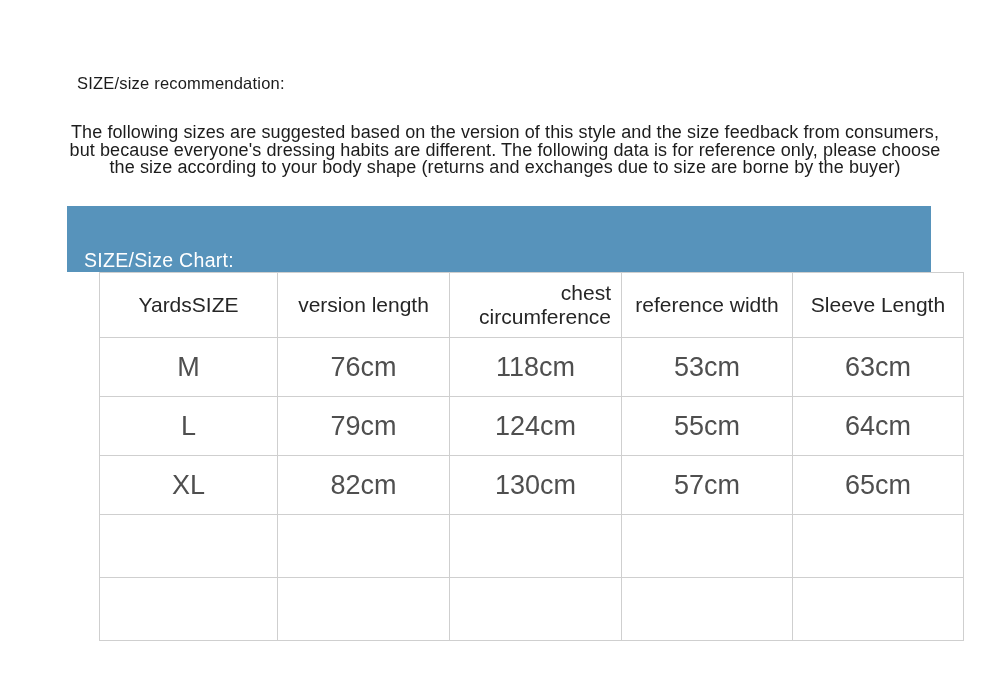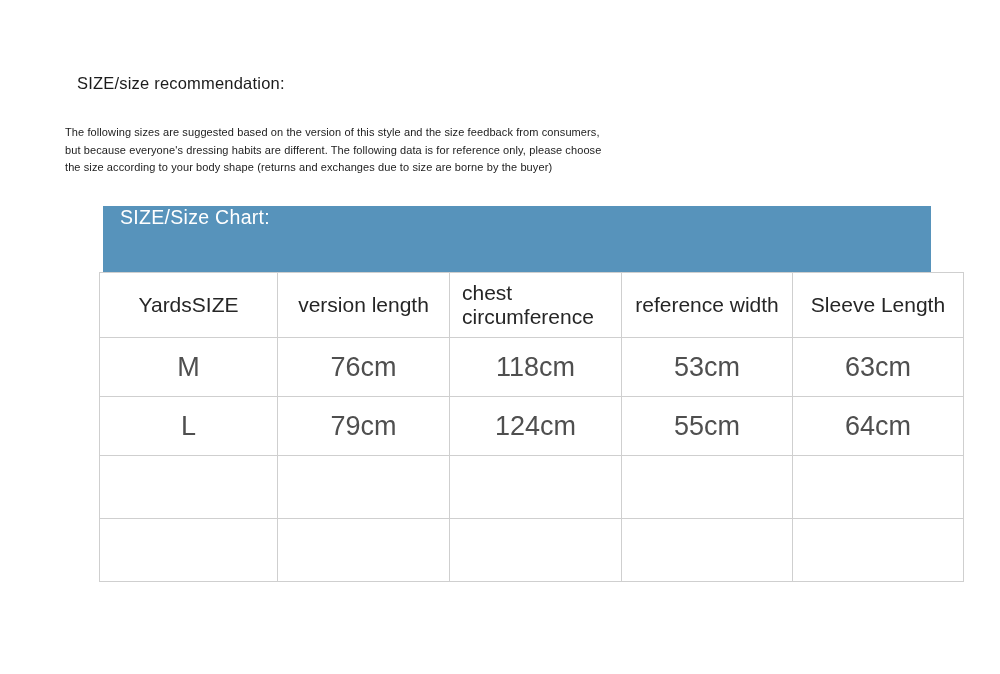--- a/index.html
+++ b/index.html
@@ -20,42 +20,42 @@
     font-weight: 400;
     color: #1c1c1c;
     letter-spacing: 0.2px;
     margin-left: 12px;
   }
   .size-disclaimer {
     position: absolute;
     left: 65px;
     top: 124px;
     width: 880px;
-    font-size: 11px;
+    font-size: 18px;
     line-height: 17.5px;
     color: #1c1c1c;
     white-space: pre-line;
     letter-spacing: 0.1px;
+    text-align: center;
   }
   .size-chart-section {
     position: absolute;
     left: 67px;
     top: 206px;
     width: 864px;
   }
   .chart-banner {
     height: 66px;
     background: #5793bb;
     color: #ffffff;
     font-size: 19.5px;
     letter-spacing: 0.3px;
     display: flex;
-    align-items: flex-start;
+    align-items: flex-end;
     padding-left: 17px;
-    margin-left: 36px;
   }
   table.size-table {
     width: 864px;
     border-collapse: collapse;
     table-layout: fixed;
     margin-left: 32px;
   }
   .size-table th, .size-table td {
     border: 1px solid #cfcfcf;
     text-align: center;
@@ -65,23 +65,23 @@
     overflow: hidden;
   }
   .size-table thead th {
     height: 65px;
     font-size: 21px;
     font-weight: 400;
     color: #262626;
     line-height: 1.15;
   }
   .size-table thead th.wrap-left {
-    text-align: left;
+    text-align: right;
     padding-left: 12px;
-    padding-right: 4px;
+    padding-right: 10px;
   }
   .size-table tbody td {
     height: 59px;
     font-size: 27px;
     font-weight: 400;
     color: #4f4f4f;
   }
   .size-table tbody tr.empty-row td {
     height: 63px;
   }
@@ -125,20 +125,27 @@
         <td>53cm</td>
         <td>63cm</td>
       </tr>
       <tr>
         <td>L</td>
         <td>79cm</td>
         <td>124cm</td>
         <td>55cm</td>
         <td>64cm</td>
       </tr>
+      <tr>
+        <td>XL</td>
+        <td>82cm</td>
+        <td>130cm</td>
+        <td>57cm</td>
+        <td>65cm</td>
+      </tr>
       <tr class="empty-row">
         <td></td>
         <td></td>
         <td></td>
         <td></td>
         <td></td>
       </tr>
       <tr class="empty-row">
         <td></td>
         <td></td>

